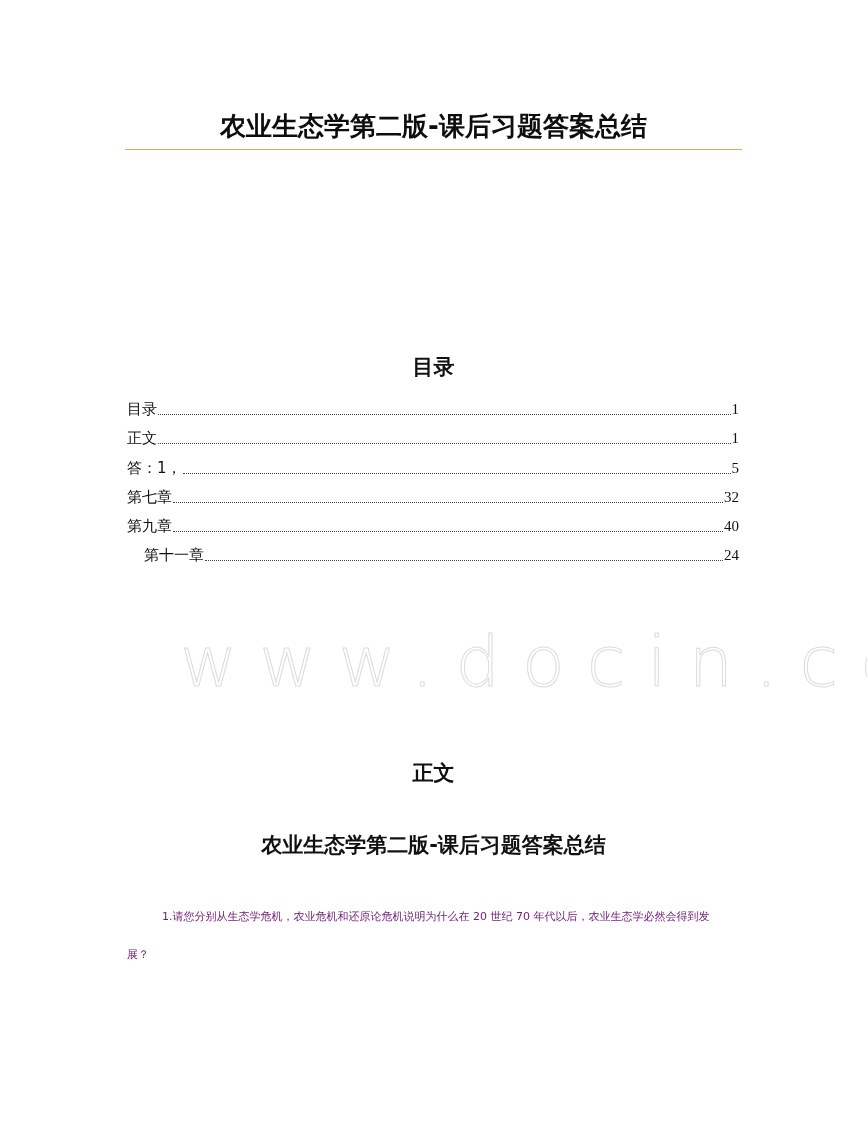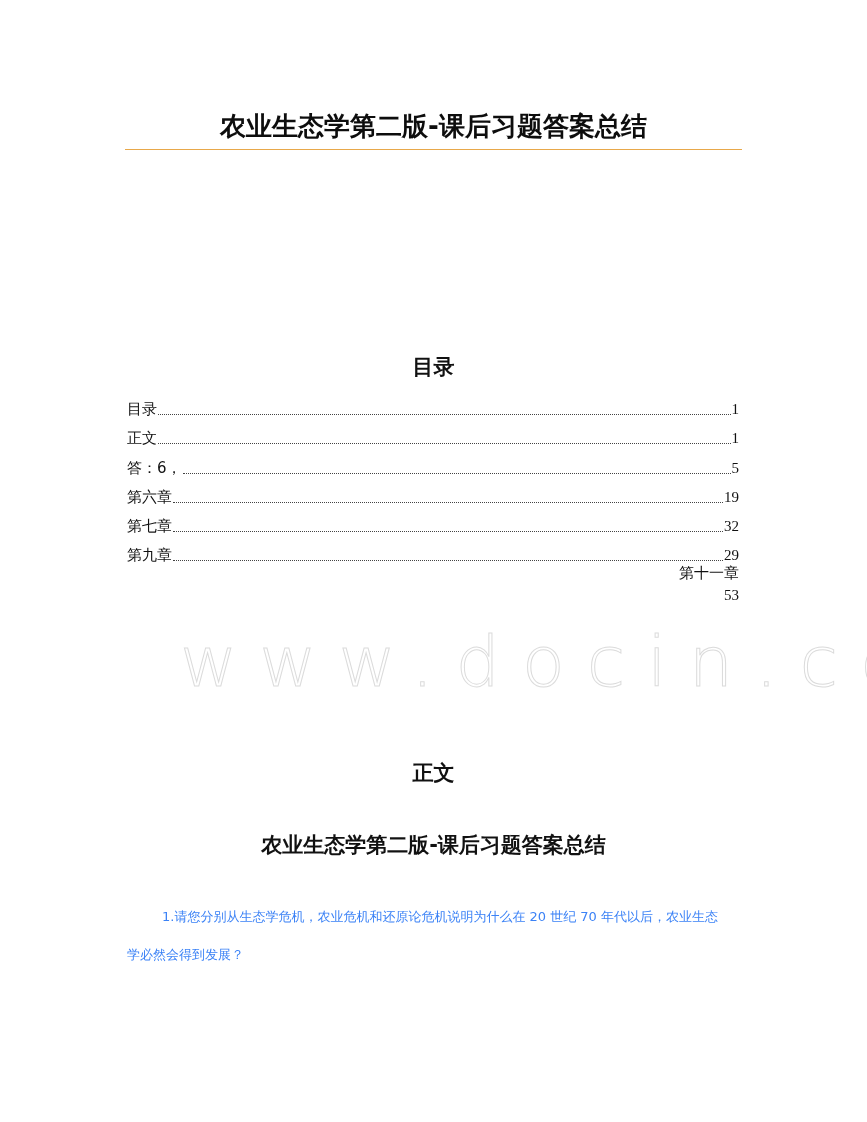--- a/index.html
+++ b/index.html
@@ -57,21 +57,21 @@
       top: 389px;
       width: 612px;
     }
     .toc-row {
       display: flex;
       align-items: flex-end;
       height: 29.2px;
       font-size: 15px;
       line-height: 18px;
     }
-    .toc-row.indent { padding-left: 17px; flex-direction: column; }
+    .toc-row.indent { padding-left: 17px; }
     .toc-label {
       flex: 0 0 auto;
       white-space: nowrap;
       font-family: "DejaVu Sans", sans-serif;
       font-size: 15px;
       color: #111;
     }
     .toc-dots {
       flex: 1 1 auto;
       margin: 0 1px 3px 1px;
@@ -116,24 +116,24 @@
       text-align: center;
       font-size: 21px;
       font-weight: bold;
       line-height: 30px;
     }
     .question {
       position: absolute;
       left: 127px;
       top: 898px;
       width: 600px;
-      font-size: 13px;
+      font-size: 11px;
       line-height: 38px;
       text-indent: 35px;
-      color: #3b82f6;
+      color: #701a75;
     }
   </style>
 </head>
 <body>
 
 <div class="page">
 
   <div class="doc-title">农业生态学第二版-课后习题答案总结</div>
   <div class="title-rule"></div>
 
@@ -144,43 +144,38 @@
       <span class="toc-label">目录</span>
       <span class="toc-dots"></span>
       <span class="toc-page">1</span>
     </div>
     <div class="toc-row">
       <span class="toc-label">正文</span>
       <span class="toc-dots"></span>
       <span class="toc-page">1</span>
     </div>
     <div class="toc-row">
-      <span class="toc-label">答：6，</span>
+      <span class="toc-label">答：1，</span>
       <span class="toc-dots"></span>
       <span class="toc-page">5</span>
-    </div>
-    <div class="toc-row">
-      <span class="toc-label">第六章</span>
-      <span class="toc-dots"></span>
-      <span class="toc-page">19</span>
     </div>
     <div class="toc-row">
       <span class="toc-label">第七章</span>
       <span class="toc-dots"></span>
       <span class="toc-page">32</span>
     </div>
     <div class="toc-row">
       <span class="toc-label">第九章</span>
       <span class="toc-dots"></span>
-      <span class="toc-page">29</span>
+      <span class="toc-page">40</span>
     </div>
     <div class="toc-row indent">
       <span class="toc-label">第十一章</span>
       <span class="toc-dots"></span>
-      <span class="toc-page">53</span>
+      <span class="toc-page">24</span>
     </div>
   </div>
 
   <div class="watermark">www.docin.com</div>
 
   <div class="body-heading">正文</div>
   <div class="sub-title">农业生态学第二版-课后习题答案总结</div>
   <div class="question">1.请您分别从生态学危机，农业危机和还原论危机说明为什么在 20 世纪 70 年代以后，农业生态学必然会得到发展？</div>
 
 </div>

